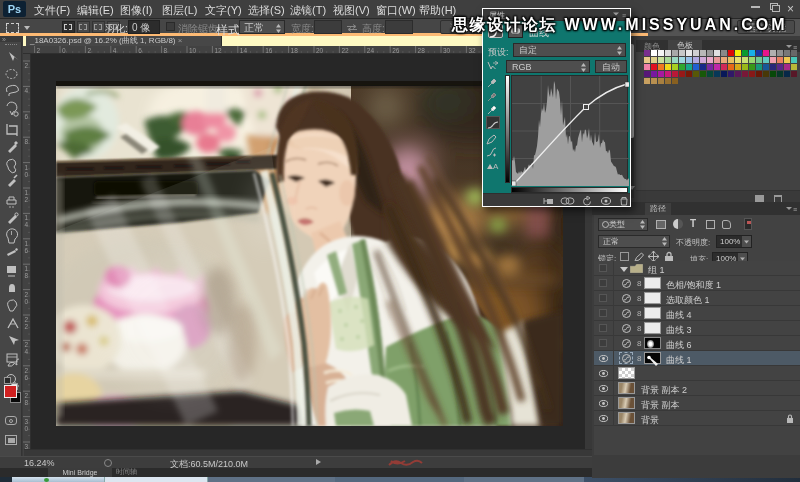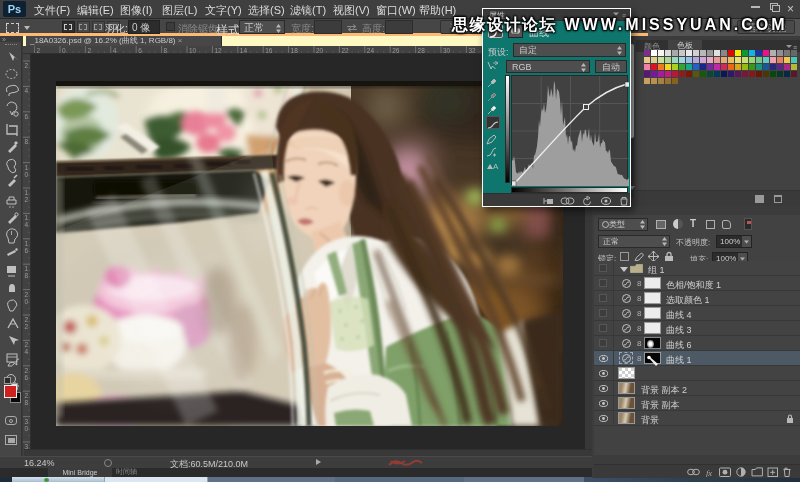--- a/index.html
+++ b/index.html
@@ -697,20 +697,26 @@
           <i style="position:absolute;left:14px;top:28px;width:6px;height:6px;background:#a88040"></i>
           <i style="position:absolute;left:21px;top:28px;width:6px;height:6px;background:#987030"></i>
           <i style="position:absolute;left:28px;top:28px;width:6px;height:6px;background:#886020"></i>
         </div>
     <div class="abs" style="left:0;top:150px;width:164px;height:16px;background:#3a3a3a;border-top:1px solid #333">
       <div class="abs" style="right:36px;top:4px;width:9px;height:8px;background:#9a9a9a"></div>
       <div class="abs" style="right:18px;top:4px;width:8px;height:8px;border:1px solid #9a9a9a;border-top:2px solid #9a9a9a"></div>
     </div>
   </div>
 
+  <div class="abs" style="left:0;top:166px;width:208px;height:13px;background:#313131">
+    <div class="abs" style="left:53px;top:1px;width:26px;height:12px;background:#3e3e3e;color:#b8b8b8;font-size:8px;text-align:center;line-height:12px">路径</div>
+    <div class="abs" style="right:3px;top:3px;color:#aaa;font-size:7px"><svg width="8" height="7">
+            <path d="M1 2 L4 5 L7 2 Z" fill="#999"></path>
+          </svg><span style="font-size:7px">≡</span></div>
+  </div>
 
   <div id="layers" class="abs" style="left:2px;top:179px;width:206px;height:240px;background:#424242">
 
     <div class="abs" style="left:4px;top:3px;width:50px;height:13px;background:#4e4e4e;border:1px solid #2a2a2a;color:#ccc;font-size:8px;line-height:12px;padding-left:3px"><span style="display:inline-block;width:7px;height:7px;border:1px solid #bbb;border-radius:50%;position:relative;top:1px"></span>类型 <span style="float:right;margin-right:1px"><svg width="7" height="9" style="vertical-align:middle">
               <path d="M3.5 0 L6 3.5 L1 3.5 Z" fill="#b8b8b8"></path>
               <path d="M3.5 9 L6 5.5 L1 5.5 Z" fill="#b8b8b8"></path>
             </svg></span></div>
     <div class="abs" style="left:62px;top:5px;width:10px;height:9px;border:1px solid #b0b0b0;background:#666"></div>
     <div class="abs" style="left:79px;top:4px;width:10px;height:10px;border-radius:50%;background:linear-gradient(90deg,#ccc 50%,#555 50%)"></div>
     <div class="abs" style="left:96px;top:3px;color:#ccc;font-size:10px;font-weight:bold">T</div>
@@ -866,35 +872,20 @@
               <ellipse cx="4.5" cy="3.5" rx="4.2" ry="3" fill="none" stroke="#c8c8c8" stroke-width="1"></ellipse>
               <circle cx="4.5" cy="3.5" r="1.4" fill="#c8c8c8"></circle>
             </svg>
             <i style="position:absolute;left:19px;top:0;width:1px;height:15px;background:#393939"></i>
             <i style="position:absolute;left:24px;top:1px;width:17px;height:12px;background:linear-gradient(100deg,#9a8668 20%,#d8cbb4 45%,#6a5138 75%);border:1px solid #999"></i>
             <span style="position:absolute;left:47px;top:3px;color:#cfcfcf;font-size:9px;">背景 副本</span>
           </div>
         </div>
   </div>
 
-<div class="abs" style="left:2px;top:428px;width:206px;height:14px;background:#3a3a3a;border-top:1px solid #303030">
-    <svg class="abs" style="left:92px;top:2px" width="110" height="10">
-<ellipse cx="5" cy="5" rx="3.4" ry="2.8" fill="none" stroke="#b0b0b0"></ellipse>
-          <ellipse cx="10" cy="5" rx="3.4" ry="2.8" fill="none" stroke="#b0b0b0"></ellipse>
-<text x="20" y="8.5" fill="#b0b0b0" font-size="8.5" font-style="italic" font-family="Liberation Serif">fx</text>
-<rect x="33.5" y="1" width="11" height="8.5" rx="1" fill="none" stroke="#b0b0b0"></rect>
-          <circle cx="39" cy="5.2" r="2.4" fill="#b0b0b0"></circle>
-<circle cx="55" cy="5" r="4.2" fill="none" stroke="#b0b0b0"></circle>
-          <path d="M55 0.8 a4.2 4.2 0 0 1 0 8.4z" fill="#b0b0b0"></path>
-<path d="M66 2.5 h3.4 l1.2-1.6 h5.8 v8 h-10.4z" fill="none" stroke="#b0b0b0"></path>
-<rect x="82" y="1" width="9.5" height="8.5" fill="none" stroke="#b0b0b0"></rect>
-          <path d="M86.7 2.8 v5 M84.2 5.3 h5" stroke="#b0b0b0"></path>
-<path d="M97.5 2.5 h7 m-6.2 0 l0.7 7 h4 l0.7-7 m-4.8 0 v-1.3 h2.2 v1.3" fill="none" stroke="#b0b0b0"></path>
-    </svg>
-  </div>
 </div>
 </div>
 
 <div id="props" class="abs" style="left:482px;top:8px;width:149px;height:199px;background:#0f766e;border:1px solid #ffffff;box-shadow:3px 4px 8px rgba(0,0,0,0.55)">
   <div class="abs" style="left:0;top:0;width:147px;height:12px;background:#383838;border-bottom:1px solid #2d2d2d">
     <span class="abs" style="left:6px;top:1px;color:#c8c8c8;font-size:8px">属性</span>
     <span class="abs" style="right:4px;top:2px;color:#999;font-size:7px"><svg width="11" height="7">
           <path d="M2 1.5 L5 4.5 L8 1.5 Z" fill="#999"></path>
         </svg>≡</span>
   </div>

